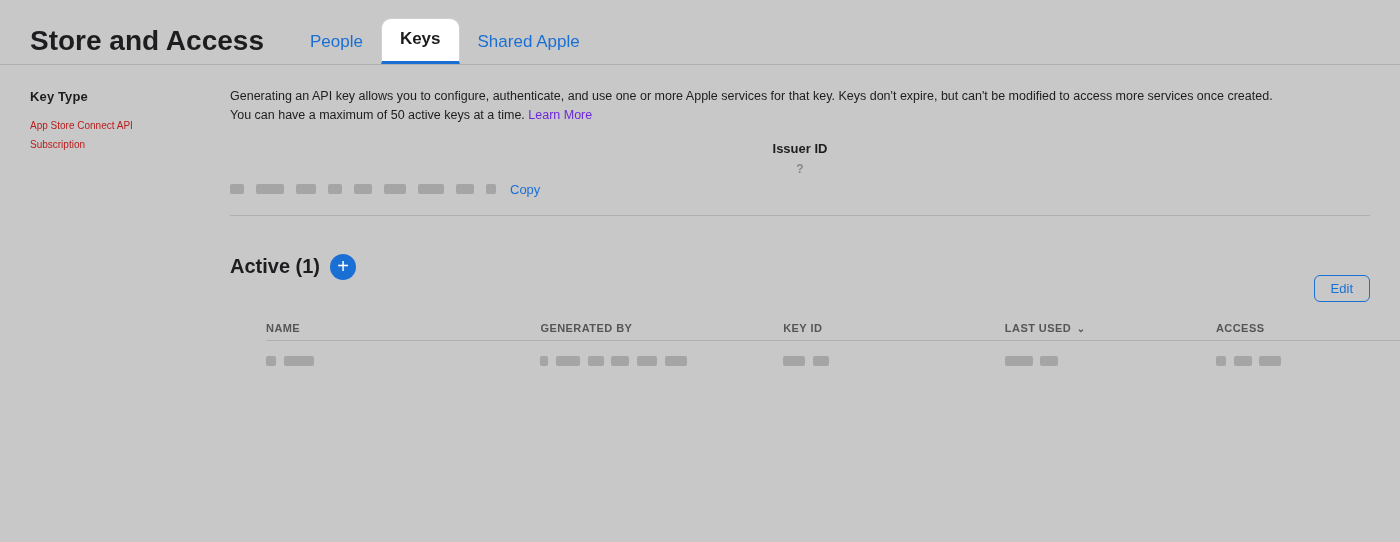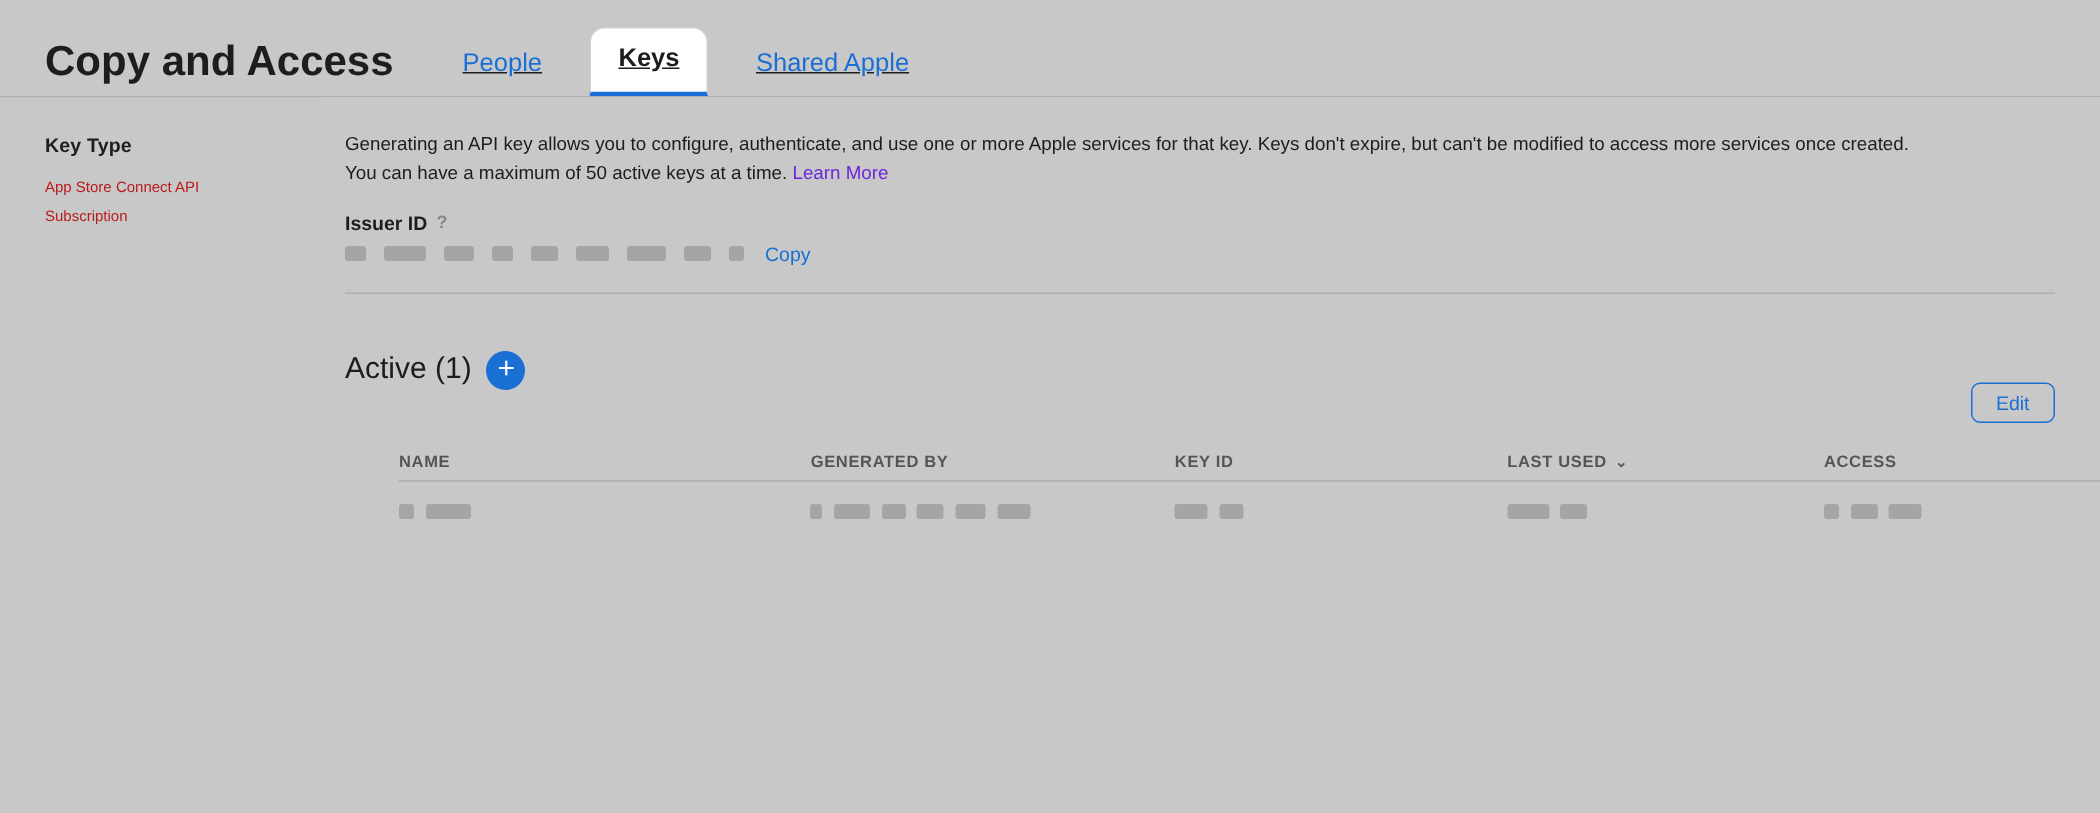--- a/index.html
+++ b/index.html
@@ -25,22 +25,21 @@
     .page-title {
       font-size: 28px;
       font-weight: 700;
       color: #1d1d1f;
       margin-right: 28px;
       white-space: nowrap;
     }
     .tabs {
       display: flex;
       align-items: flex-end;
-      gap: 14px;
-      text-decoration: underline;
+      gap: 0;
     }
     .tab {
       padding: 10px 18px 12px 18px;
       font-size: 17px;
       color: #1a6fd4;
       cursor: pointer;
       position: relative;
       background: transparent;
       border: none;
       font-family: inherit;
@@ -105,20 +104,21 @@
       margin-bottom: 18px;
     }
     .issuer-label {
       font-size: 13px;
       font-weight: 600;
       color: #1d1d1f;
       margin-bottom: 6px;
       display: flex;
       align-items: center;
       gap: 6px;
+      flex-direction: column;
     }
     .question-mark {
       font-size: 12px;
       color: #888;
       cursor: pointer;
     }
     .issuer-row {
       display: flex;
       align-items: center;
       gap: 14px;
@@ -149,21 +149,21 @@
       justify-content: space-between;
       margin-bottom: 14px;
     }
     .active-title {
       display: flex;
       align-items: center;
       gap: 10px;
     }
     .active-title-text {
       font-size: 20px;
-      font-weight: 400;
+      font-weight: 700;
       color: #1d1d1f;
     }
     .add-btn {
       width: 26px;
       height: 26px;
       background: #1a6fd4;
       border-radius: 50%;
       border: none;
       cursor: pointer;
       color: #fff;
@@ -223,21 +223,21 @@
 
     
     .seg { display: inline-block; background: #888; border-radius: 2px; opacity: 0.55; vertical-align: middle; }
   </style>
 </head>
 <body>
 
 <div class="page-wrapper">
 
   <div class="header">
-    <h1 class="page-title">Copy and Access</h1>
+    <h1 class="page-title">Store and Access</h1>
     <nav class="tabs">
       <button class="tab">People</button>
       <button class="tab active">Keys</button>
       <button class="tab">Shared Apple</button>
     </nav>
   </div>
   <div class="header-divider"></div>
 
   <div class="content-area">
 

